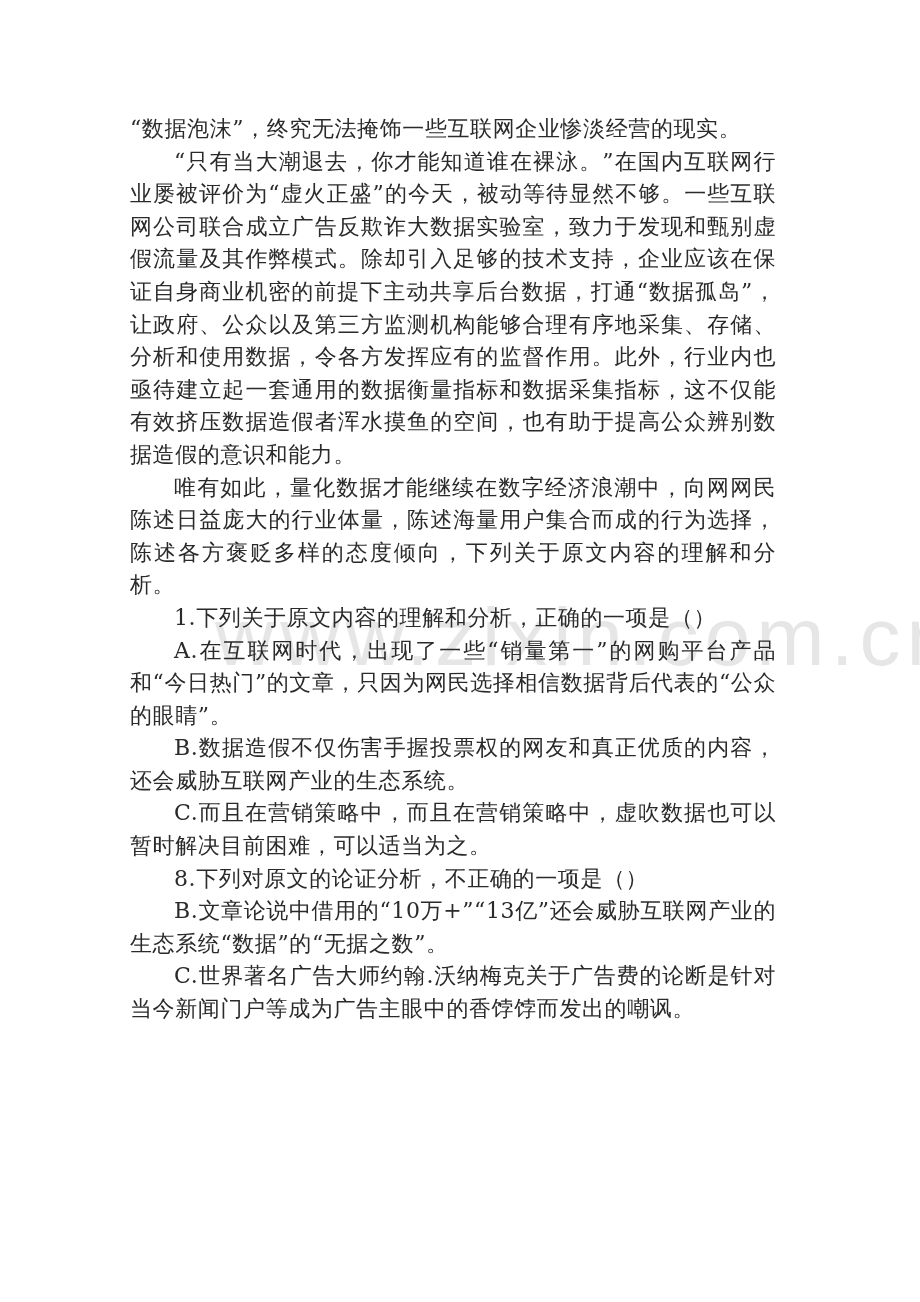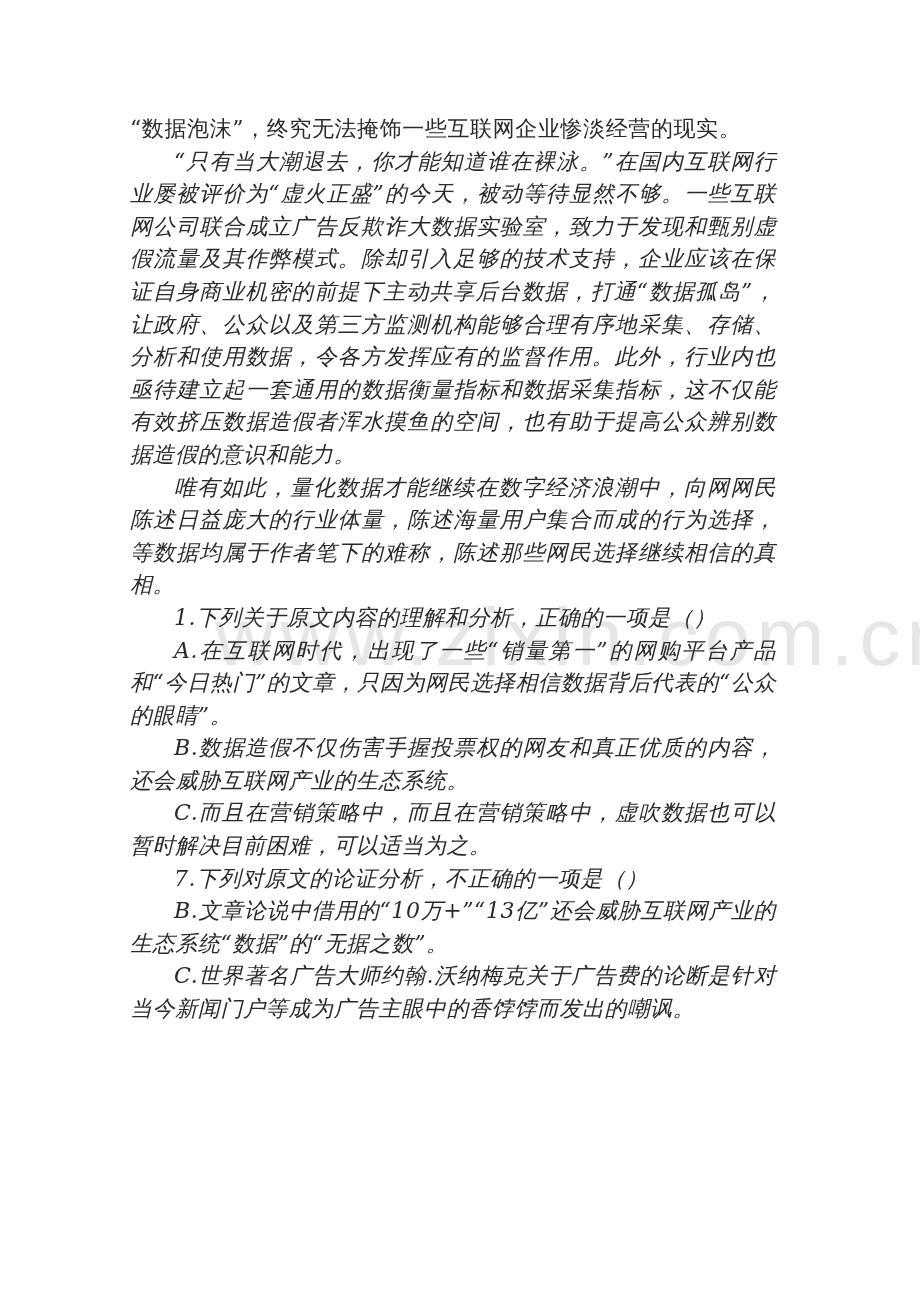--- a/index.html
+++ b/index.html
@@ -5,39 +5,39 @@
     html, body { margin: 0; padding: 0; background: #ffffff; }
     body { width: 920px; height: 1302px; position: relative; overflow: hidden; }
     .page {
       position: absolute; left: 130px; top: 113px; width: 646px;
       font-family: "DejaVu Serif", "Liberation Serif", serif;
       font-size: 22px; line-height: 32.6px; color: #2a2a2a;
       text-align: justify; text-justify: inter-ideograph;
       letter-spacing: 0.6px;
     }
     .page p { margin: 0; }
-    .indent { text-indent: 2em; font-style: italic; }
+    .indent { text-indent: 2em; }
     .watermark {
       position: absolute; left: 215px; top: 590px;
       font-family: "Liberation Sans", sans-serif;
       font-size: 82px; color: rgba(200,200,200,0.45); letter-spacing: 6px;
       pointer-events: none; white-space: nowrap;
     }
   </style>
 </head>
 <body>
 
 <div class="watermark">www.zixin.com.cn</div>
 
 <div class="page">
   <p>“数据泡沫”，终究无法掩饰一些互联网企业惨淡经营的现实。</p>
   <p class="indent">“只有当大潮退去，你才能知道谁在裸泳。”在国内互联网行业屡被评价为“虚火正盛”的今天，被动等待显然不够。一些互联网公司联合成立广告反欺诈大数据实验室，致力于发现和甄别虚假流量及其作弊模式。除却引入足够的技术支持，企业应该在保证自身商业机密的前提下主动共享后台数据，打通“数据孤岛”，让政府、公众以及第三方监测机构能够合理有序地采集、存储、分析和使用数据，令各方发挥应有的监督作用。此外，行业内也亟待建立起一套通用的数据衡量指标和数据采集指标，这不仅能有效挤压数据造假者浑水摸鱼的空间，也有助于提高公众辨别数据造假的意识和能力。</p>
-  <p class="indent">唯有如此，量化数据才能继续在数字经济浪潮中，向网网民陈述日益庞大的行业体量，陈述海量用户集合而成的行为选择，等数据均属于作者笔下的难称，陈述那些网民选择继续相信的真相。</p>
+  <p class="indent">唯有如此，量化数据才能继续在数字经济浪潮中，向网网民陈述日益庞大的行业体量，陈述海量用户集合而成的行为选择，陈述各方褒贬多样的态度倾向，下列关于原文内容的理解和分析。</p>
 
   <p class="indent">1.下列关于原文内容的理解和分析，正确的一项是（）</p>
   <p class="indent">A.在互联网时代，出现了一些“销量第一”的网购平台产品和“今日热门”的文章，只因为网民选择相信数据背后代表的“公众的眼睛”。</p>
   <p class="indent">B.数据造假不仅伤害手握投票权的网友和真正优质的内容，还会威胁互联网产业的生态系统。</p>
   <p class="indent">C.而且在营销策略中，而且在营销策略中，虚吹数据也可以暂时解决目前困难，可以适当为之。</p>
 
-  <p class="indent">7.下列对原文的论证分析，不正确的一项是（）</p>
+  <p class="indent">8.下列对原文的论证分析，不正确的一项是（）</p>
   <p class="indent">B.文章论说中借用的“10万+”“13亿”还会威胁互联网产业的生态系统“数据”的“无据之数”。</p>
   <p class="indent">C.世界著名广告大师约翰.沃纳梅克关于广告费的论断是针对当今新闻门户等成为广告主眼中的香饽饽而发出的嘲讽。</p>
 </div>
 
 </body></html>

